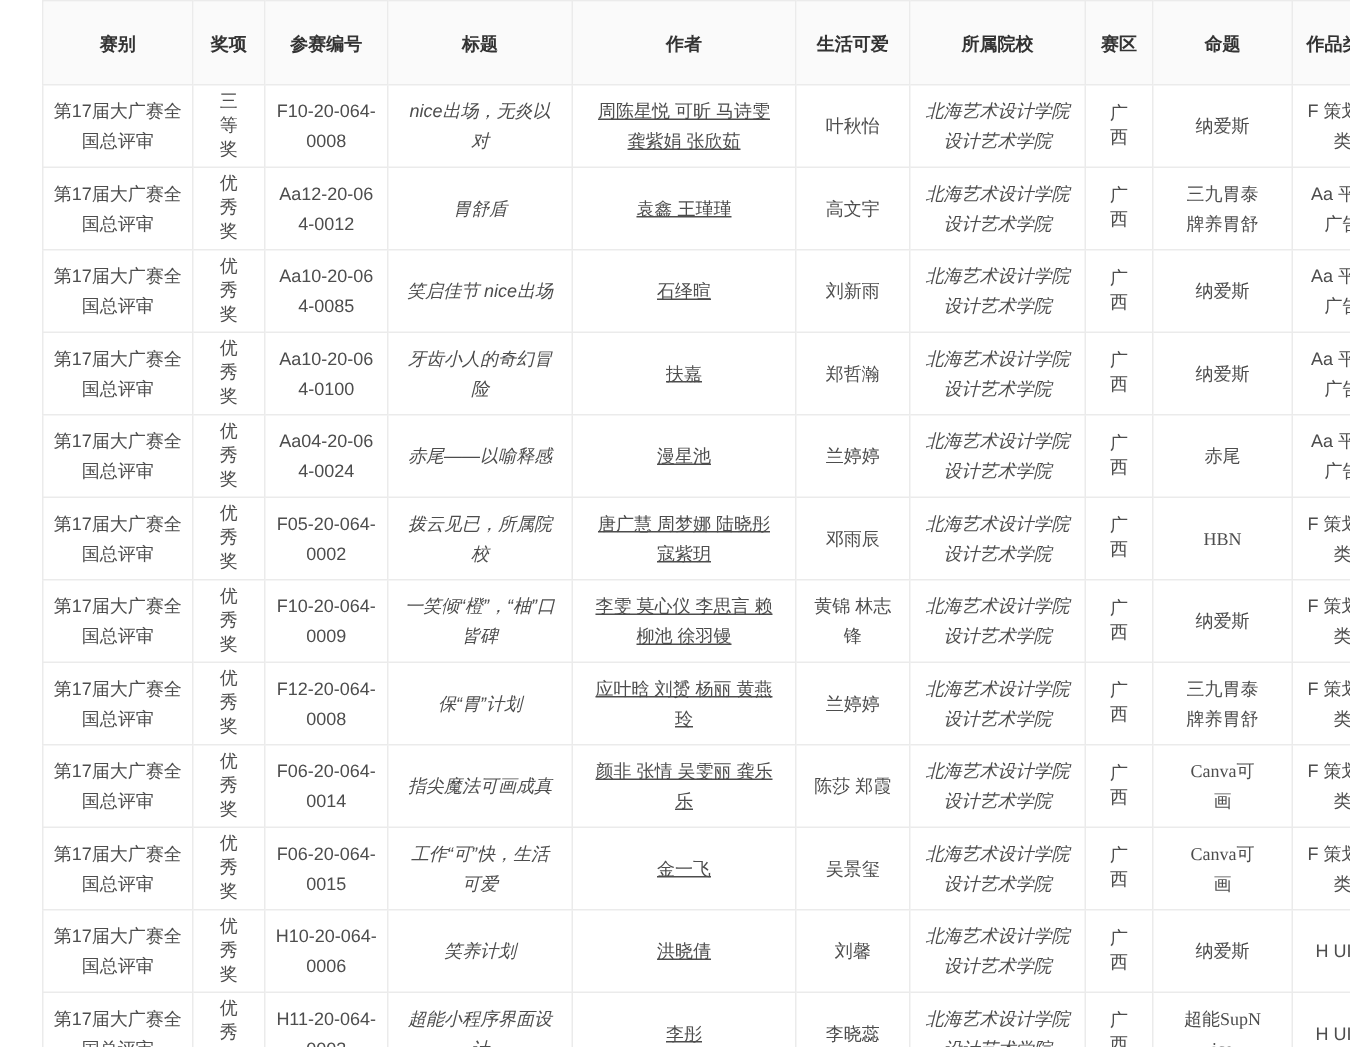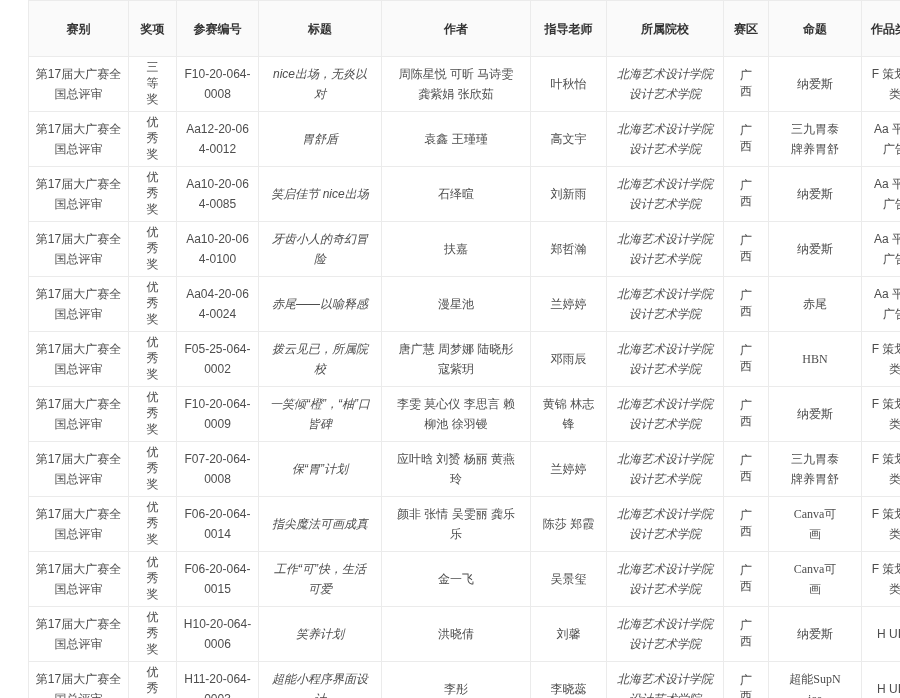--- a/index.html
+++ b/index.html
@@ -47,21 +47,21 @@
     padding: 2px 0;
   }
   table.awards td.col-jiangxiang .vwrap,
   table.awards td.col-saiqu .vwrap {
     display: inline-block;
     width: 14px;
     line-height: 16px;
   }
   table.awards td.col-yuanxiao { padding: 2px 9px; font-style: italic; }
   table.awards td.col-biaoti   { padding: 2px 10px; font-style: italic; }
-  table.awards td.col-zuozhe   { padding: 2px 12px; }
+  table.awards td.col-zuozhe   { padding: 2px 12px; text-decoration: underline; }
   table.awards td.col-mingti   { padding: 2px 19px; font-family: Liberation Serif, serif; }
   table.awards td.col-leibie   { padding: 2px 8px; }
 </style>
 </head>
 <body>
 
 <div class="table-wrap">
   <table class="awards">
     <colgroup>
         <col style="width: 100px;">
@@ -75,21 +75,21 @@
         <col style="width: 93px;">
         <col style="width: 67px;">
       </colgroup>
     <thead>
       <tr>
           <th class="col-saibie">赛别</th>
           <th class="col-jiangxiang">奖项</th>
           <th class="col-bianhao">参赛编号</th>
           <th class="col-biaoti">标题</th>
           <th class="col-zuozhe">作者</th>
-          <th class="col-laoshi">指导老师</th>
+          <th class="col-laoshi">生活可爱</th>
           <th class="col-yuanxiao">所属院校</th>
           <th class="col-saiqu">赛区</th>
           <th class="col-mingti">命题</th>
           <th class="col-leibie">作品类别</th>
         </tr>
     </thead>
     <tbody>
         <tr>
           <td class="col-saibie">第17届大广赛全国总评审</td>
           <td class="col-jiangxiang"><span class="vwrap">三等奖</span></td>
@@ -146,21 +146,21 @@
           <td class="col-zuozhe">漫星池</td>
           <td class="col-laoshi">兰婷婷</td>
           <td class="col-yuanxiao">北海艺术设计学院设计艺术学院</td>
           <td class="col-saiqu"><span class="vwrap">广西</span></td>
           <td class="col-mingti">赤尾</td>
           <td class="col-leibie">Aa 平面广告</td>
         </tr>
         <tr>
           <td class="col-saibie">第17届大广赛全国总评审</td>
           <td class="col-jiangxiang"><span class="vwrap">优秀奖</span></td>
-          <td class="col-bianhao">F05-25-064-0002</td>
+          <td class="col-bianhao">F05-20-064-0002</td>
           <td class="col-biaoti">拨云见已，所属院校</td>
           <td class="col-zuozhe">唐广慧 周梦娜 陆晓彤 寇紫玥</td>
           <td class="col-laoshi">邓雨辰</td>
           <td class="col-yuanxiao">北海艺术设计学院设计艺术学院</td>
           <td class="col-saiqu"><span class="vwrap">广西</span></td>
           <td class="col-mingti">HBN</td>
           <td class="col-leibie">F 策划案类</td>
         </tr>
         <tr>
           <td class="col-saibie">第17届大广赛全国总评审</td>
@@ -170,21 +170,21 @@
           <td class="col-zuozhe">李雯 莫心仪 李思言 赖柳池 徐羽镘</td>
           <td class="col-laoshi">黄锦 林志锋</td>
           <td class="col-yuanxiao">北海艺术设计学院设计艺术学院</td>
           <td class="col-saiqu"><span class="vwrap">广西</span></td>
           <td class="col-mingti">纳爱斯</td>
           <td class="col-leibie">F 策划案类</td>
         </tr>
         <tr>
           <td class="col-saibie">第17届大广赛全国总评审</td>
           <td class="col-jiangxiang"><span class="vwrap">优秀奖</span></td>
-          <td class="col-bianhao">F07-20-064-0008</td>
+          <td class="col-bianhao">F12-20-064-0008</td>
           <td class="col-biaoti">保“胃”计划</td>
           <td class="col-zuozhe">应叶晗 刘赟 杨丽 黄燕玲</td>
           <td class="col-laoshi">兰婷婷</td>
           <td class="col-yuanxiao">北海艺术设计学院设计艺术学院</td>
           <td class="col-saiqu"><span class="vwrap">广西</span></td>
           <td class="col-mingti">三九胃泰牌养胃舒</td>
           <td class="col-leibie">F 策划案类</td>
         </tr>
         <tr>
           <td class="col-saibie">第17届大广赛全国总评审</td>

